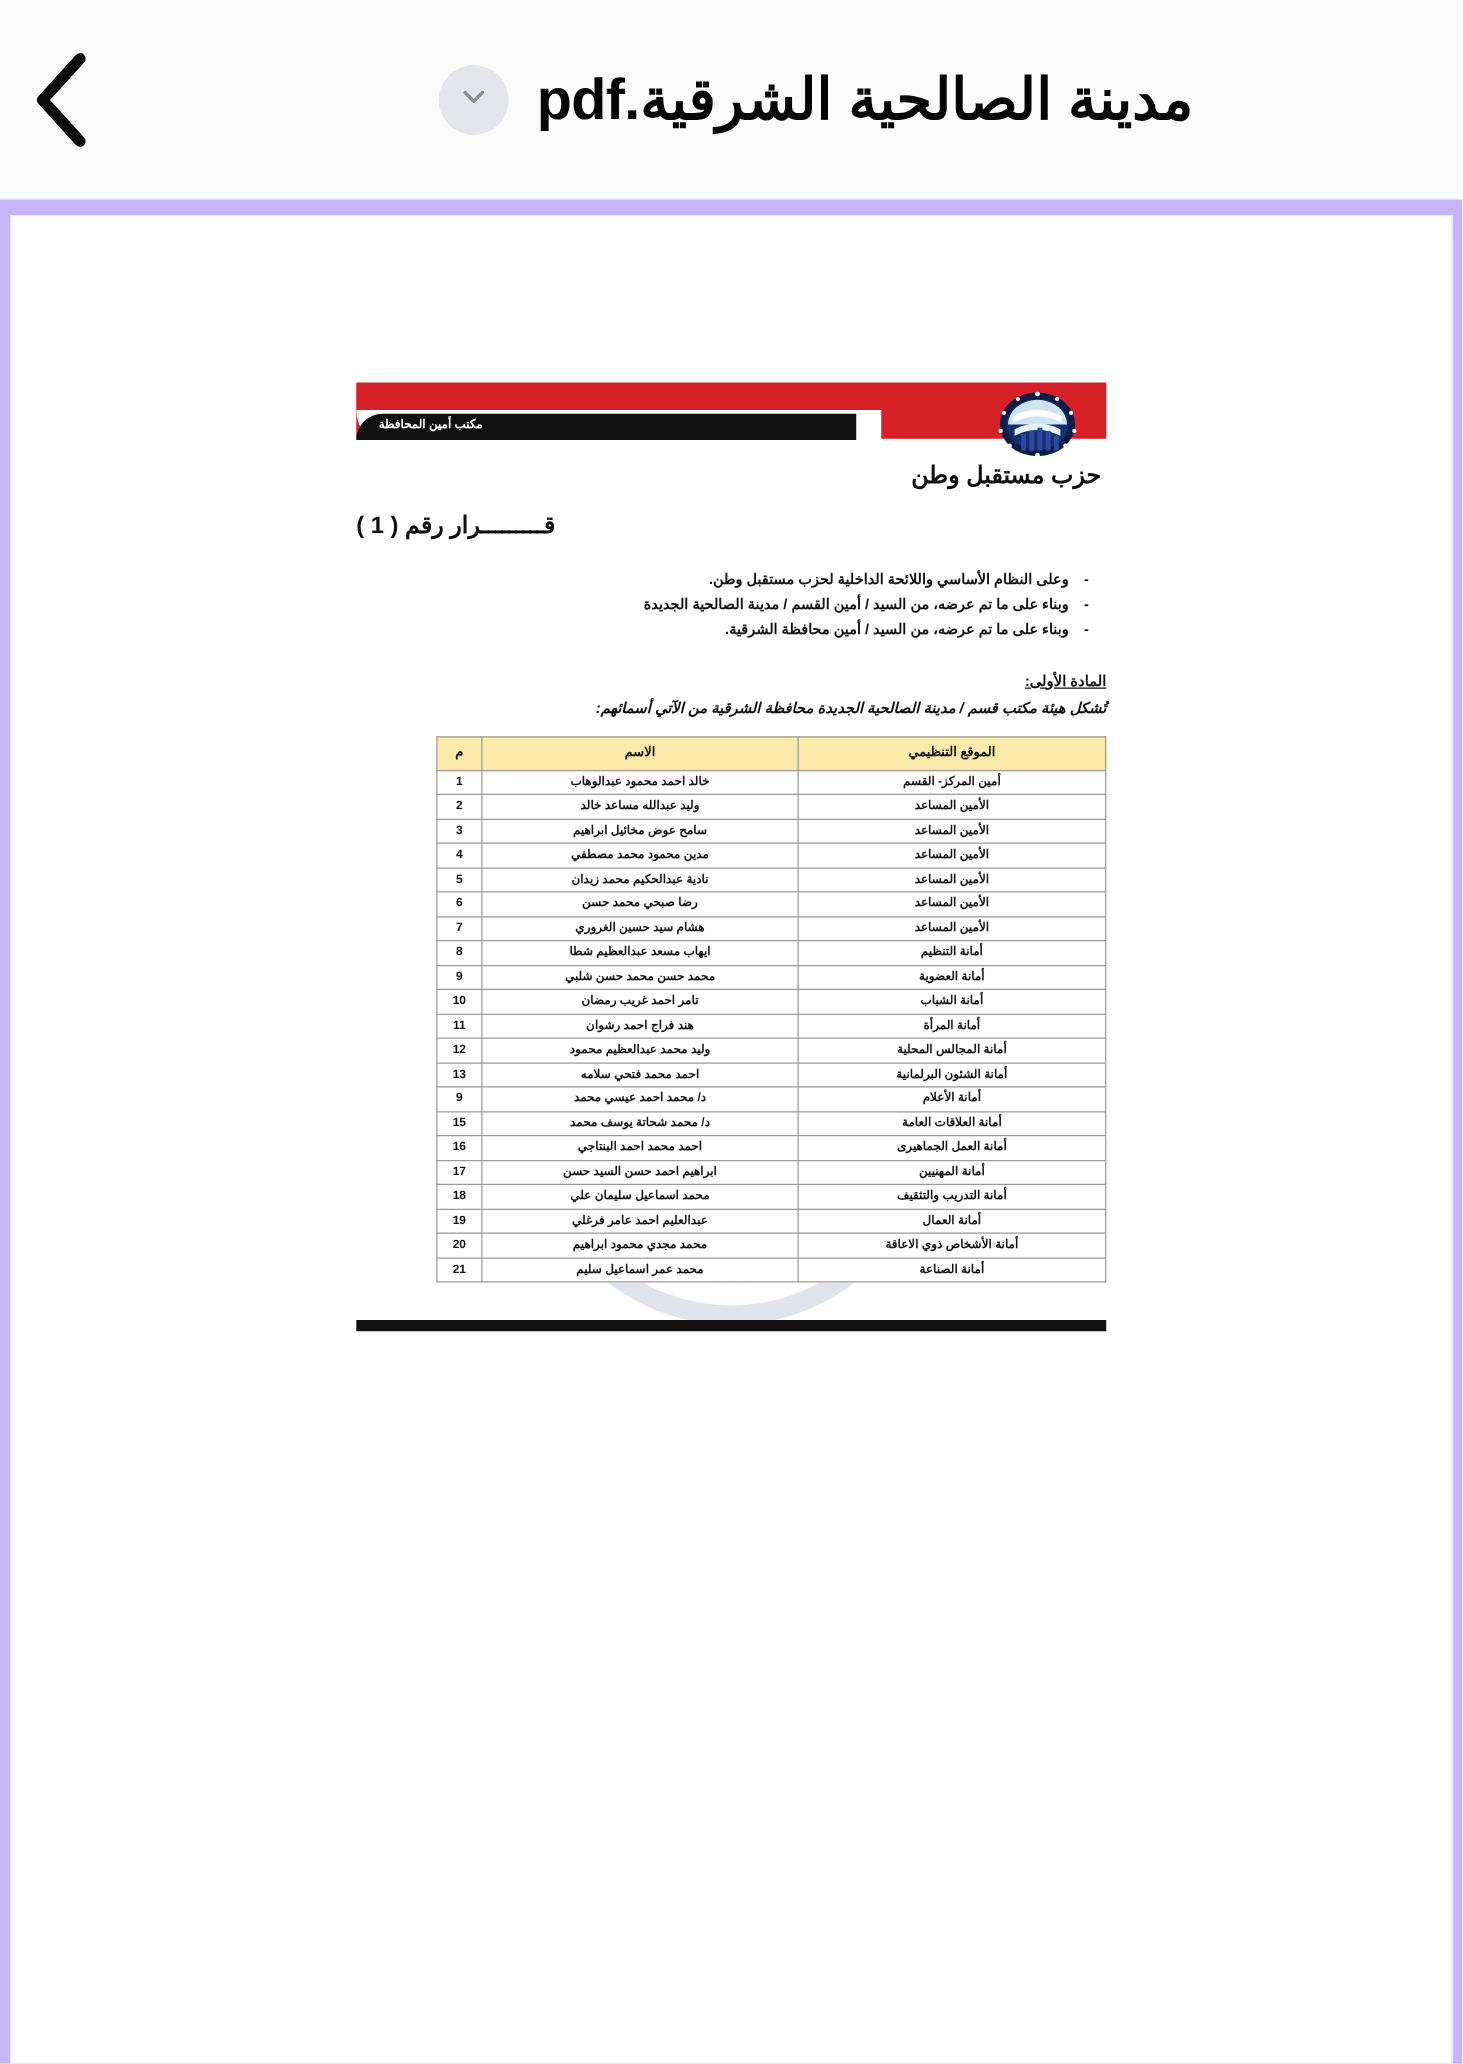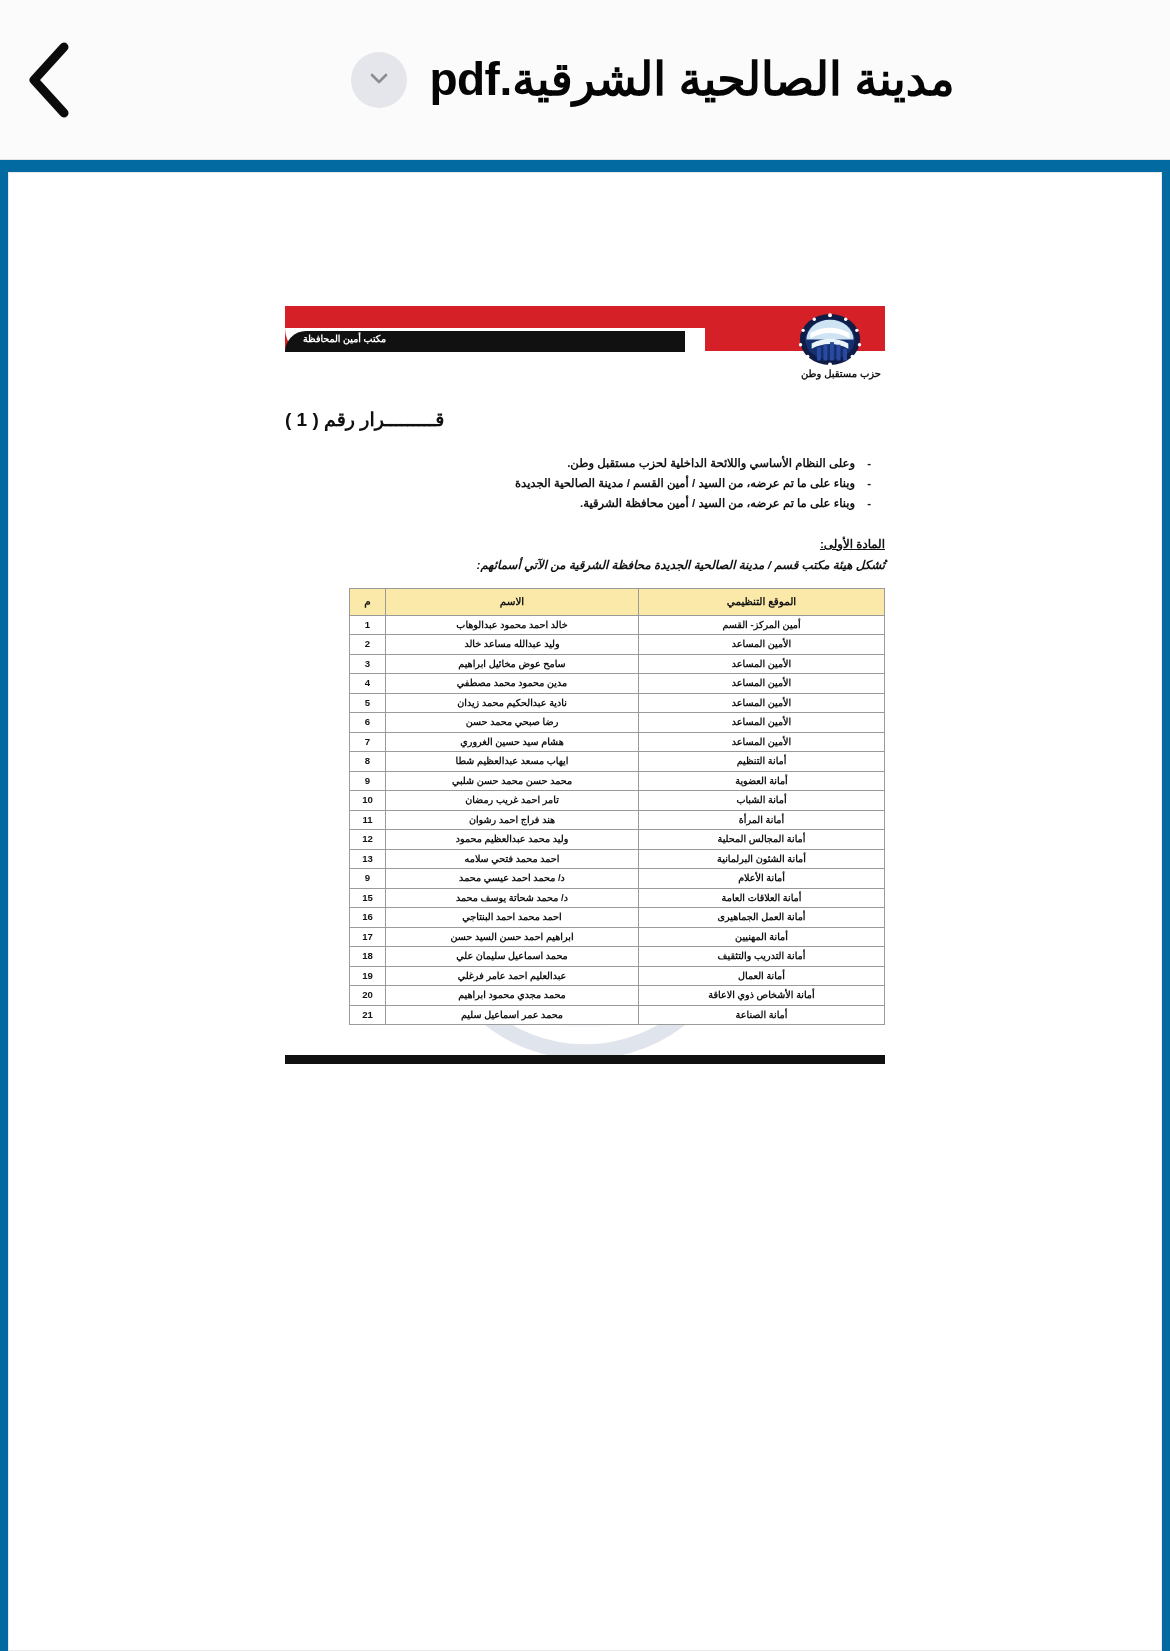--- a/index.html
+++ b/index.html
@@ -48,21 +48,21 @@
     display:flex; align-items:center; justify-content:center;
     flex:0 0 auto;
     cursor:pointer;
   }
 
   
   .page-area{
     position:relative;
     width:1170px;
     height:1491px;
-    background:#0369a1;
+    background:#c4b5fd;
     padding:12px 8px 0 8px;
   }
   .pdf-page{
     position:relative;
     width:1154px;
     height:1479px;
     margin:0 auto;
     background:#ffffff;
     border:1px solid #e9e9e9;
     overflow:hidden;
@@ -123,21 +123,21 @@
     direction:rtl;
   }
   .lh-logo{
     position:absolute;
     right:22px; top:14px;
     width:66px; height:55px;
   }
   .lh-party{
     position:absolute;
     right:4px; top:70px;
-    font-size:10px;
+    font-size:19px;
     font-weight:700;
     color:#111111;
     direction:rtl;
     letter-spacing:-0.5px;
   }
 
   
   .decision-title{
     text-align:left;
     font-size:19px;

